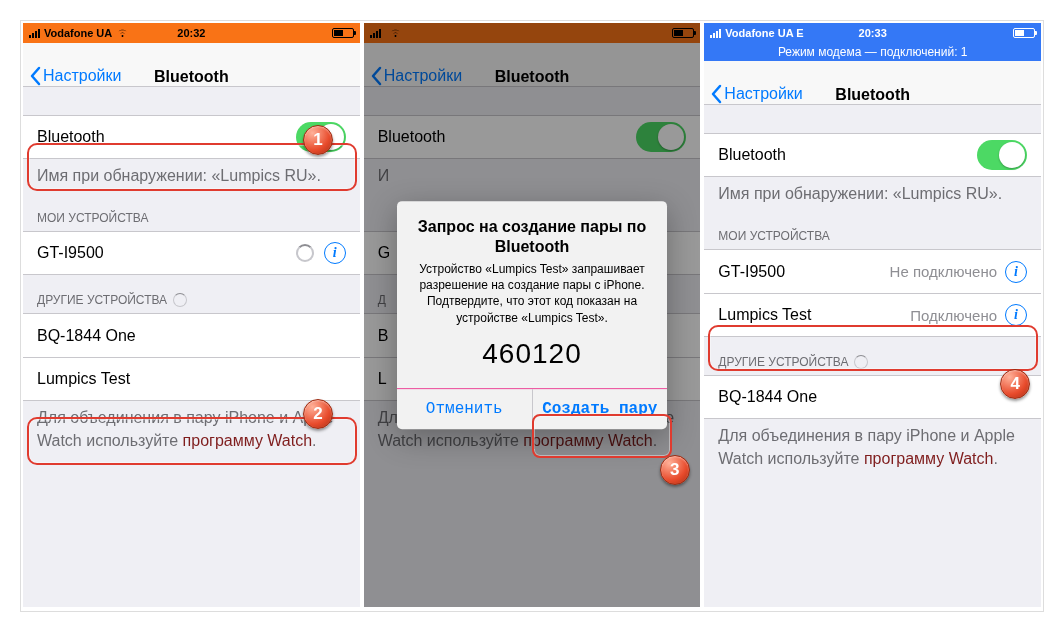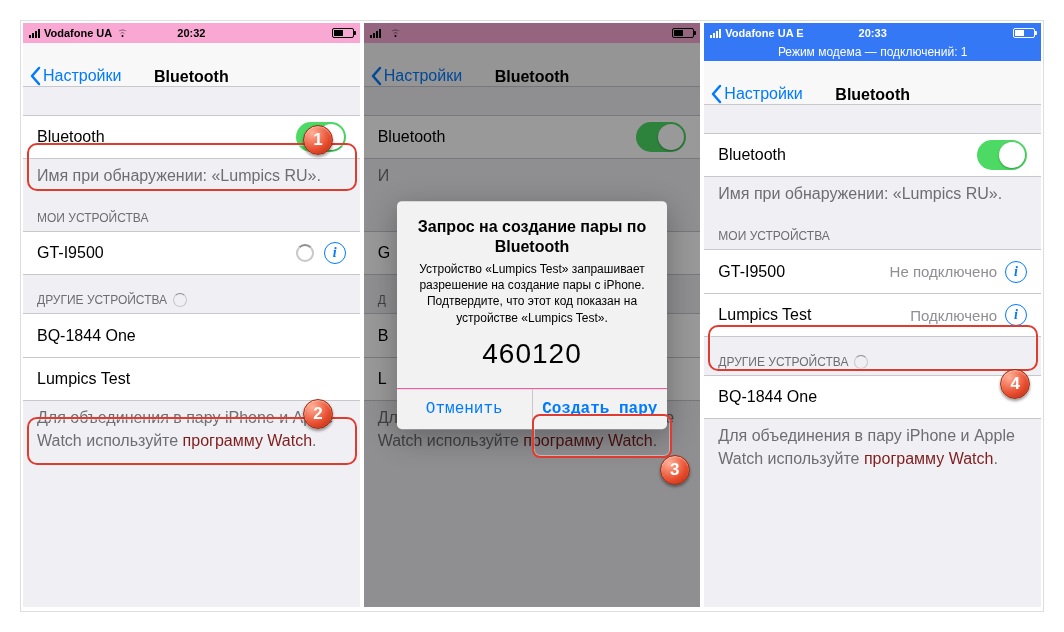--- a/index.html
+++ b/index.html
@@ -27,21 +27,21 @@
     font-size: 15px;
     color: #000;
   }
   .status-bar {
     height: 20px;
     display: flex; align-items: center;
     padding: 0 6px;
     font-size: 11px;
     font-weight: 600;
   }
-  .status-bar.light { background: #f9a8d4; gap: 40px; }
+  .status-bar.light { background: #f97316; gap: 40px; }
   .status-bar.blue  { background: #3478f6; color: #fff; }
   .status-carrier { flex: 1; display:flex; align-items:center; gap:4px; }
   .status-time { flex: 0 0 auto; }
   .status-right { flex: 1; display:flex; justify-content:flex-end; align-items:center; gap:4px; }
   .sig-bars { display:inline-flex; align-items:flex-end; gap:1px; }
   .sig-bars i { width:2px; background:#000; display:block; }
   .status-bar.blue .sig-bars i { background:#fff; }
   .sig-bars i:nth-child(1){height:3px;} .sig-bars i:nth-child(2){height:5px;}
   .sig-bars i:nth-child(3){height:7px;} .sig-bars i:nth-child(4){height:9px;}
   .wifi { width:13px; height:10px; }

